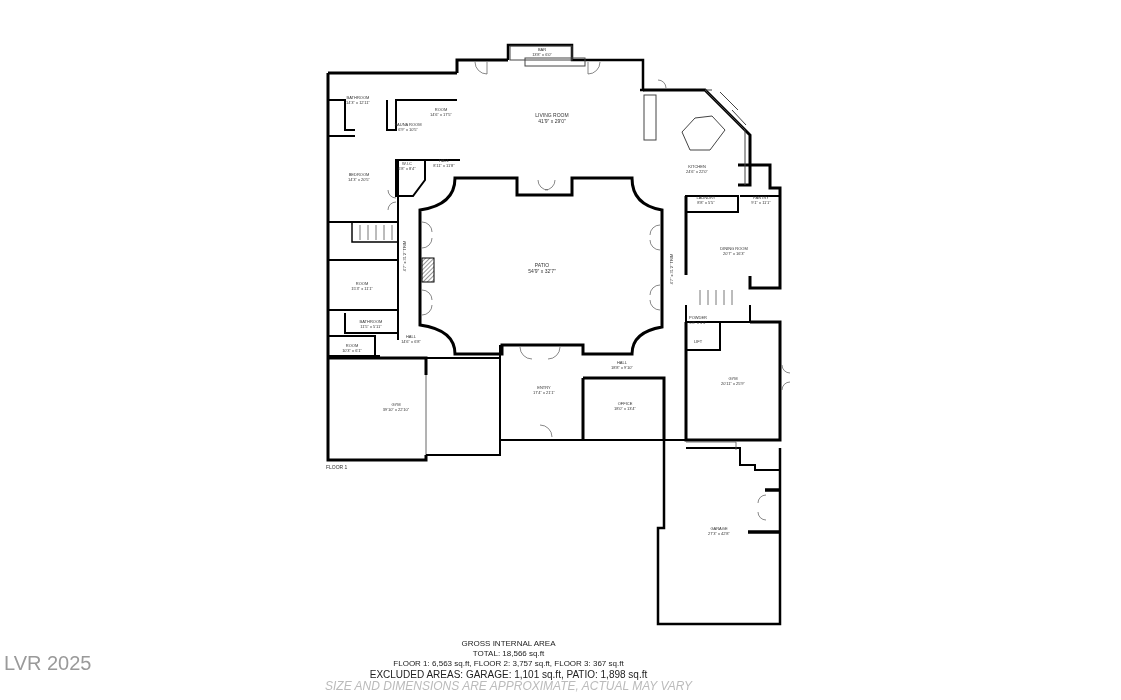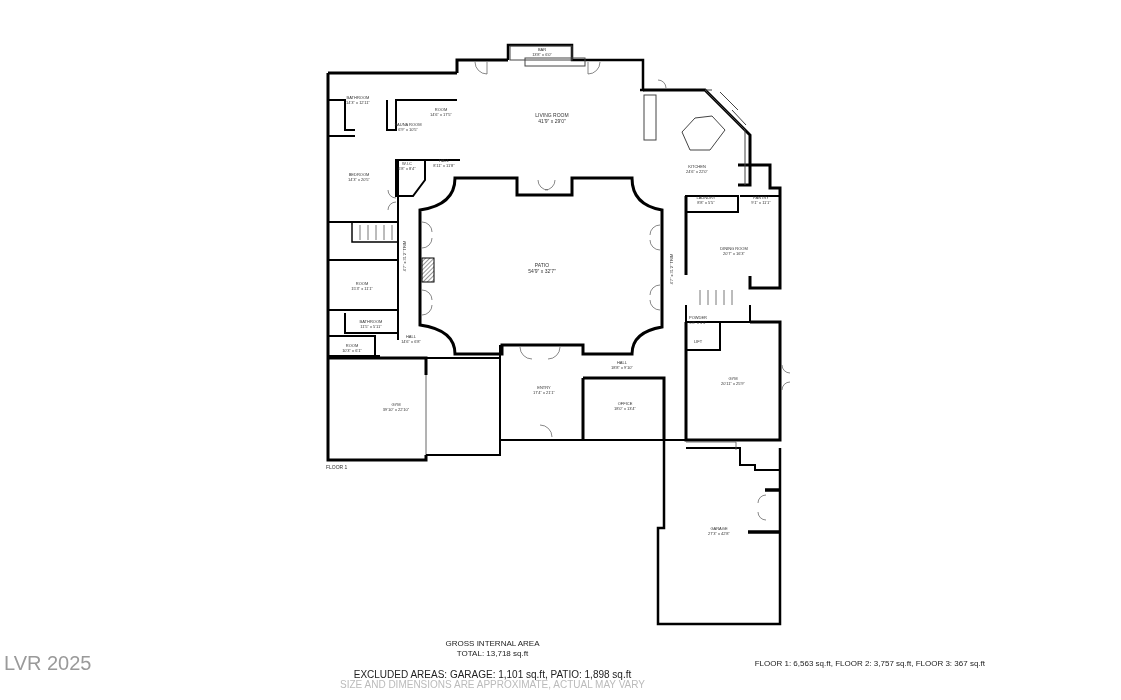--- a/index.html
+++ b/index.html
@@ -1,24 +1,24 @@
 <!DOCTYPE html>
 <html><head>
 <meta charset="utf-8">
 <style>
   html, body { margin:0; padding:0; background:#ffffff; }
   body { width:1121px; height:700px; position:relative; overflow:hidden; font-family:"Liberation Sans", sans-serif; }
   #plan { position:absolute; left:0; top:0; width:1121px; height:700px; }
   .rl { font-family:"Liberation Sans", sans-serif; fill:#333; text-anchor:middle; }
-  .footer { position:absolute; left:0; width:985px; text-align:center; font-family:"Liberation Sans", sans-serif; color:#222; }
+  .footer { position:absolute; left:16px; width:985px; text-align:center; font-family:"Liberation Sans", sans-serif; color:#222; }
   .f-title { top:639px; font-size:8px; }
   .f-total { top:649px; font-size:8px; }
-  .f-floors { top:659px; font-size:8px;text-align:right; }
+  .f-floors { top:659px; font-size:8px; }
   .f-excl { top:669px; font-size:10px; }
-  .f-note { top:679px; font-size:10px; color:#bbbbbb; }
+  .f-note { top:679px; font-size:12px; color:#bbbbbb;font-style:italic; }
   .watermark { position:absolute; left:4px; top:652px; font-family:"Liberation Sans", sans-serif; font-size:20px; color:#9a9a9a; letter-spacing:0px; }
   .floor-label { position:absolute; left:326px; top:464px; font-size:5px; color:#333; }
 </style>
 </head>
 <body>
 
 <svg id="plan" viewBox="0 0 1121 700" xmlns="http://www.w3.org/2000/svg">
   <g fill="none" stroke="#000" stroke-width="3" stroke-linejoin="miter">
 
     <path d="M328 73 L328 460 L426 460 L426 455"></path>
@@ -155,18 +155,18 @@
     </g>
   <g id="side-labels">
       <text class="rl" font-size="4" transform="translate(406,256) rotate(-90)">4'7" x 31'2" TRIM</text>
       <text class="rl" font-size="4" transform="translate(673,269) rotate(-90)">4'7" x 31'2" TRIM</text>
     </g>
 </svg>
 
 <div class="floor-label">FLOOR 1</div>
 
 <div class="footer f-title">GROSS INTERNAL AREA</div>
-<div class="footer f-total">TOTAL: 13,718 sq.ft</div>
+<div class="footer f-total">TOTAL: 18,566 sq.ft</div>
 <div class="footer f-floors">FLOOR 1: 6,563 sq.ft, FLOOR 2: 3,757 sq.ft, FLOOR 3: 367 sq.ft</div>
 <div class="footer f-excl">EXCLUDED AREAS: GARAGE: 1,101 sq.ft, PATIO: 1,898 sq.ft</div>
 <div class="footer f-note">SIZE AND DIMENSIONS ARE APPROXIMATE, ACTUAL MAY VARY</div>
 
 <div class="watermark">LVR 2025</div>
 
 </body></html>

